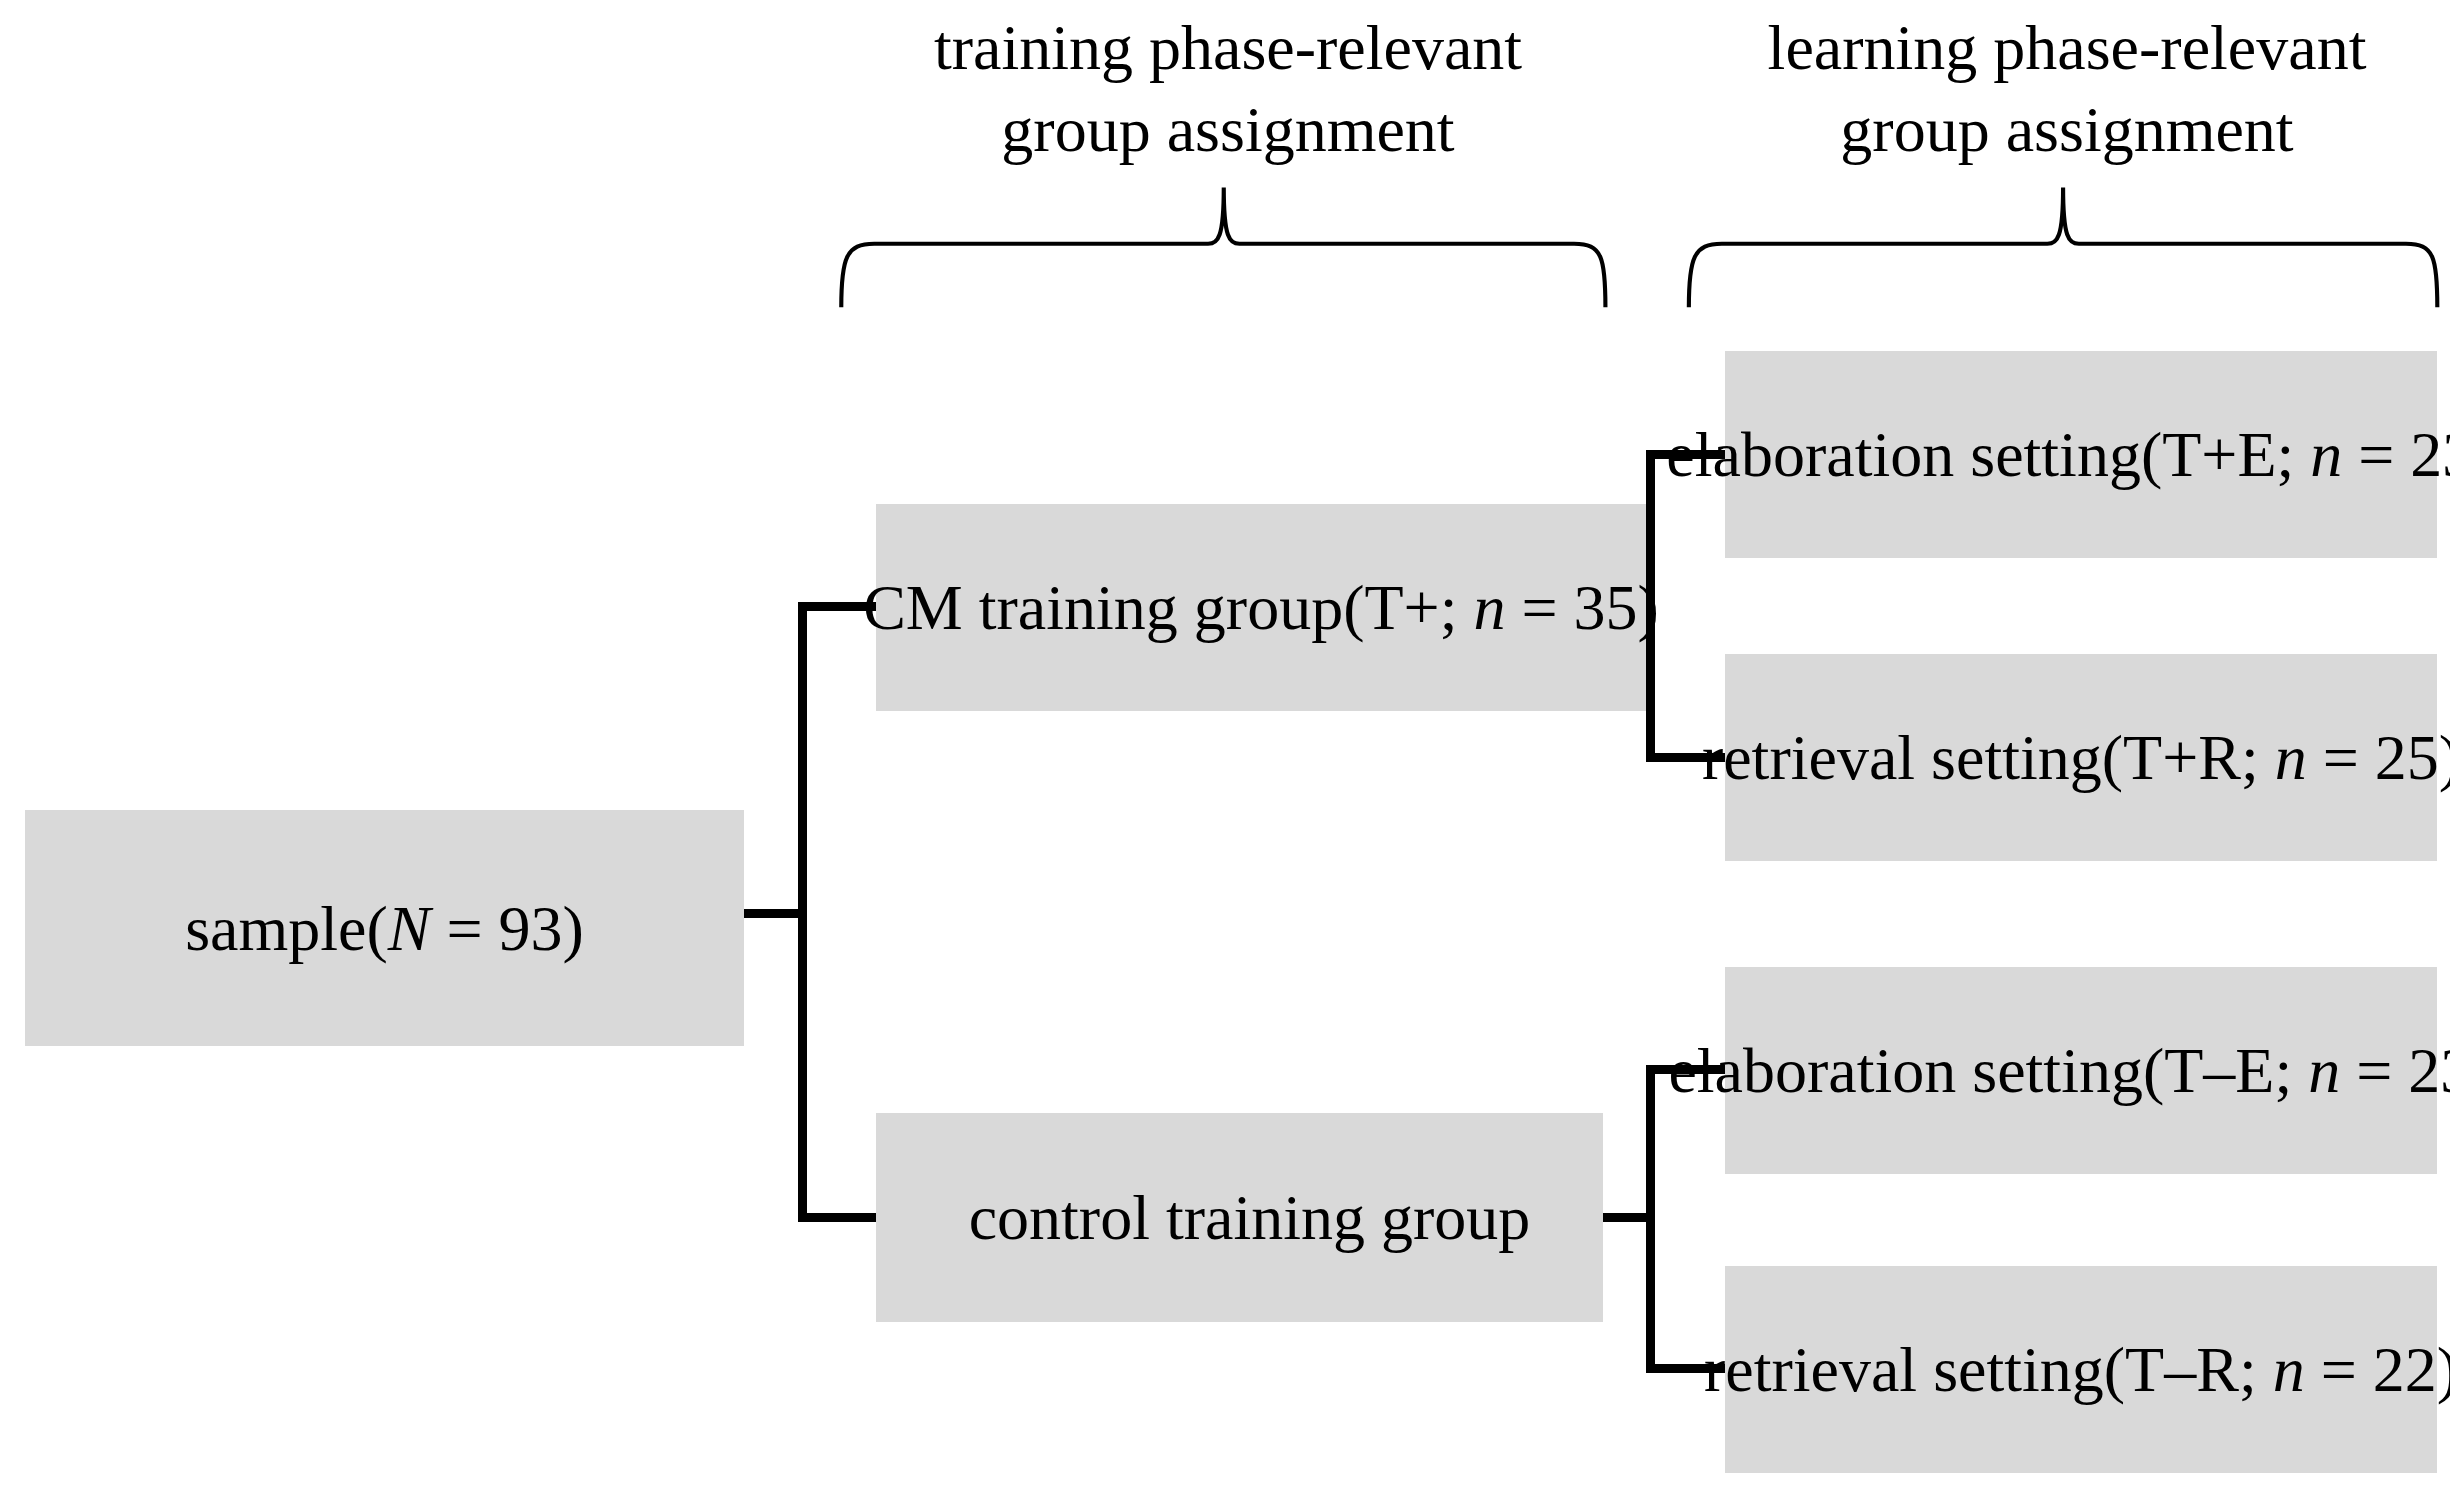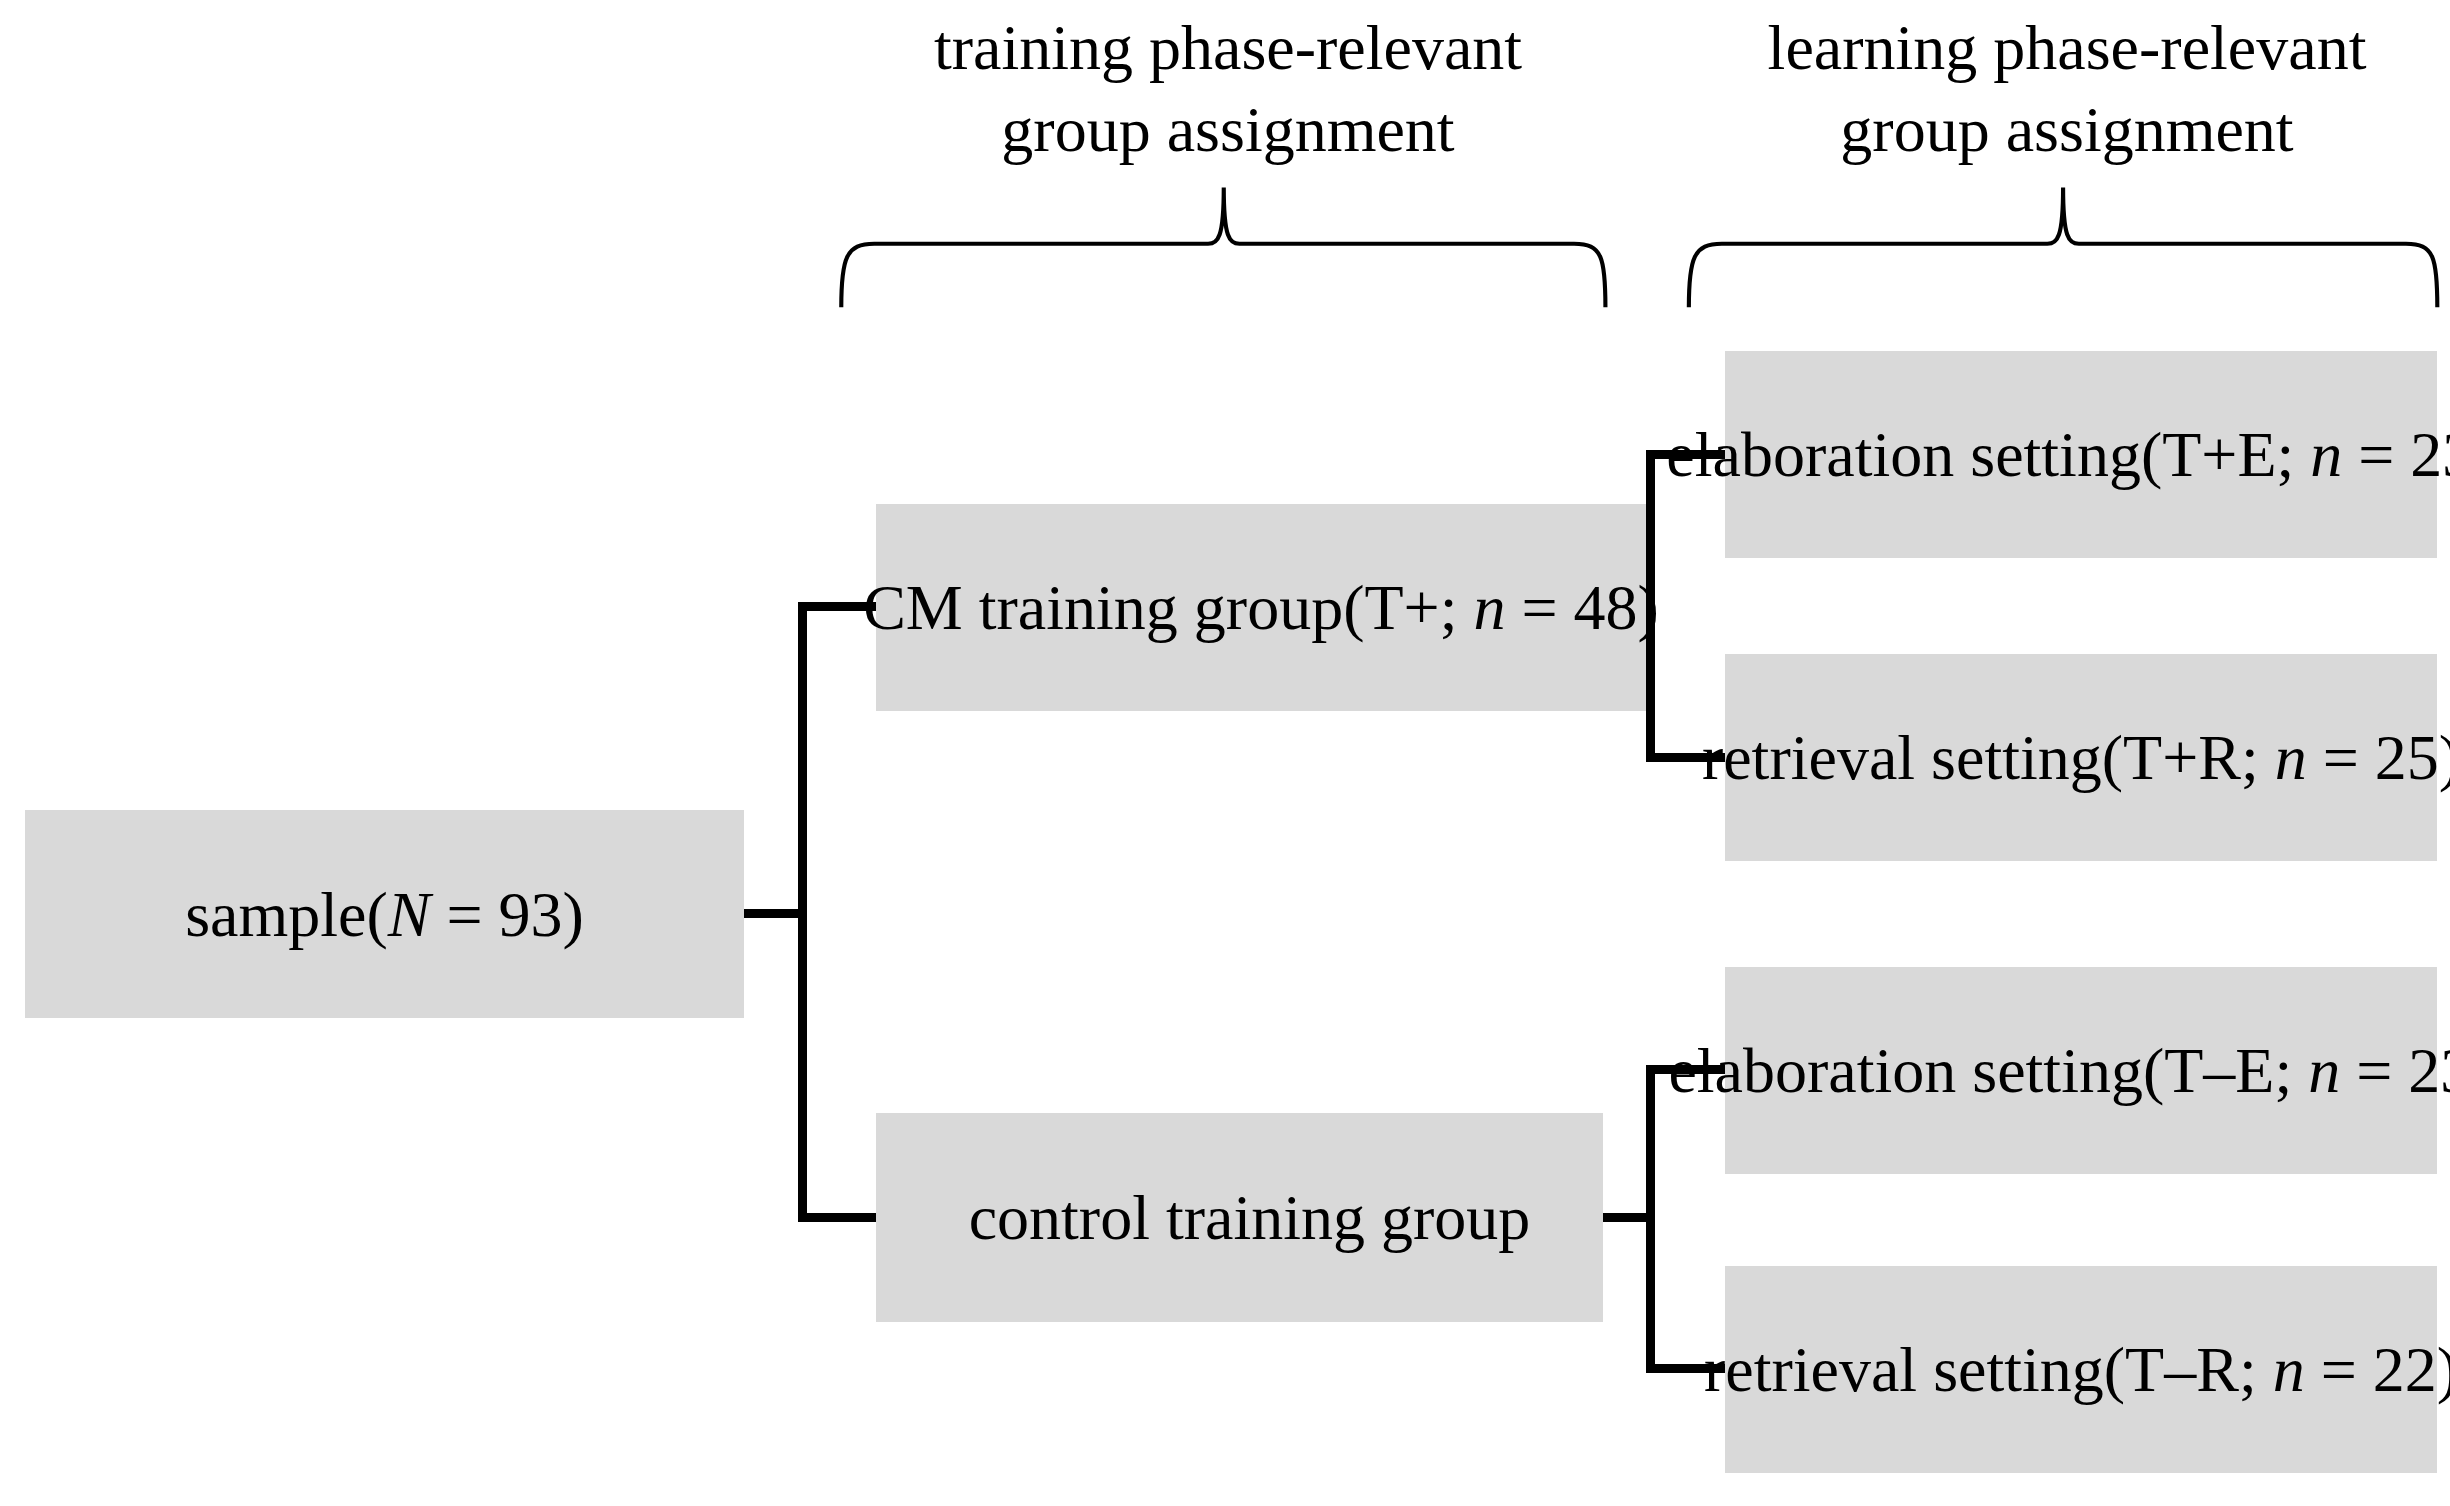--- a/index.html
+++ b/index.html
@@ -31,21 +31,21 @@
     position:absolute;top:6.6px;width:826px;
     text-align:center;
     font-size:64px;line-height:82px;
     white-space:nowrap;
   }
   .conn{position:absolute;background:var(--line);}
   .braces{position:absolute;left:0;top:0;width:2450px;height:1506px;pointer-events:none;}
   .braces path{stroke:var(--line);stroke-width:5;fill:none;}
 
   
-  #box-sample  {left:25px;  top:810px;  width:719px;height:208px;}
+  #box-sample  {left:25px;  top:810px;  width:719px;height:236px;}
   #box-cm      {left:876px;top:504px;  width:770px;height:207px;}
   #box-control {left:876px;top:1113px; width:707px;height:209px;padding-left:20px;}
   #box-tpe     {left:1725px;top:351px;  width:712px;height:207px;}
   #box-tpr     {left:1725px;top:654px;  width:712px;height:207px;}
   #box-tme     {left:1725px;top:967px; width:712px;height:207px;}
   #box-tmr     {left:1725px;top:1266px; width:712px;height:207px;}
 
   #hdr-training{left:815px;}
   #hdr-learning{left:1654px;}
 
@@ -97,21 +97,21 @@
   <div class="conn" id="c-tme-branch"></div>
   <div class="conn" id="c-tmr-branch"></div>
 
   <div class="node" id="box-sample">
     <div>sample</div>
     <div><span>(</span><span class="stat-var">N</span><span> = 93)</span></div>
   </div>
 
   <div class="node" id="box-cm">
     <div>CM training group</div>
-    <div><span>(T+; </span><span class="stat-var">n</span><span> = 48)</span></div>
+    <div><span>(T+; </span><span class="stat-var">n</span><span> = 35)</span></div>
   </div>
 
   <div class="node" id="box-control">
     <div>control training group</div>
   </div>
 
   <div class="node" id="box-tpe">
     <div>elaboration setting</div>
     <div><span>(T+E; </span><span class="stat-var">n</span><span> = 23)</span></div>
   </div>

